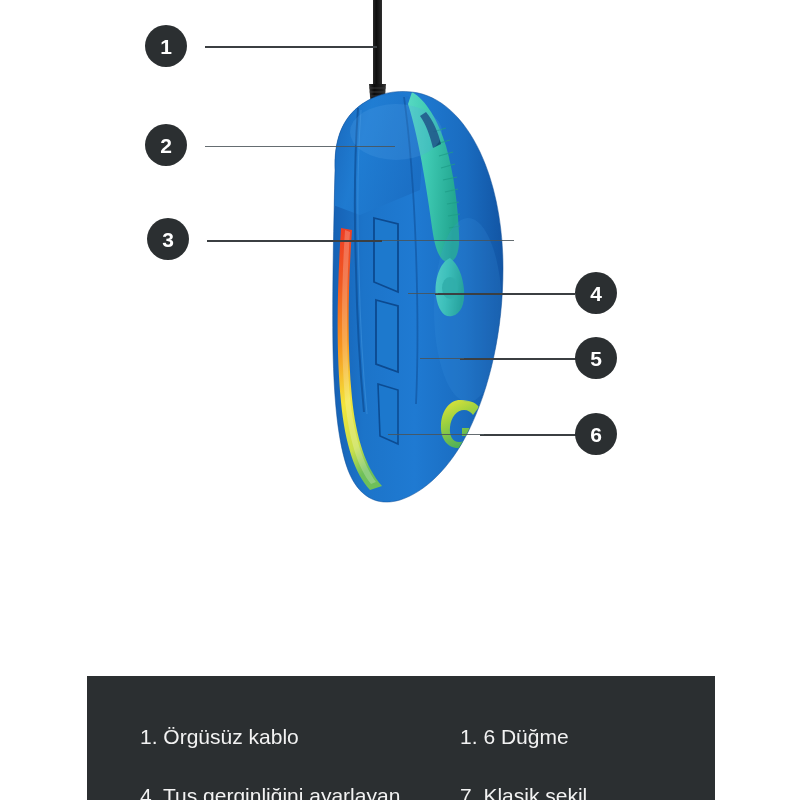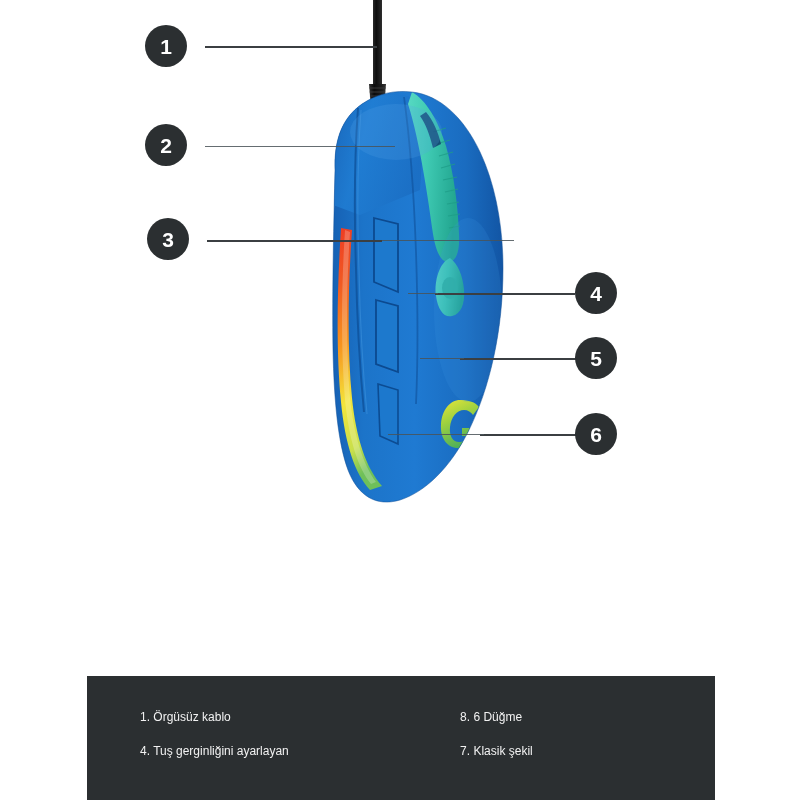--- a/index.html
+++ b/index.html
@@ -75,21 +75,21 @@
     box-sizing: border-box;
     padding: 16px 0 0 0;
   }
   .spec-cols {
     display: flex;
     width: 100%;
     height: 100%;
   }
   .spec-col {
     color: #f2f2f2;
-    font-size: 12px;
+    font-size: 21px;
     line-height: 1.42;
     font-family: "Liberation Sans", sans-serif;
     font-weight: 400;
     white-space: pre-line;
   }
   .spec-col.left  { width: 330px; padding-left: 53px; }
   .spec-col.right { width: 290px; padding-left: 30px; }
   .spec-line { display: block; }
 </style>
 </head>
@@ -294,21 +294,21 @@
 
   <div id="spec-panel">
     <div class="spec-cols">
       <div class="spec-col left">
         <span class="spec-line">1. Örgüsüz kablo</span>
         <span class="spec-line">4. Tuş gerginliğini ayarlayan</span>
         
         
       </div>
       <div class="spec-col right">
-        <span class="spec-line">8. 6 Düğme</span>
+        <span class="spec-line">1. 6 Düğme</span>
         <span class="spec-line">7. Klasik şekil</span>
         
         
       </div>
     </div>
   </div>
 
 </div>
 
 </body></html>

